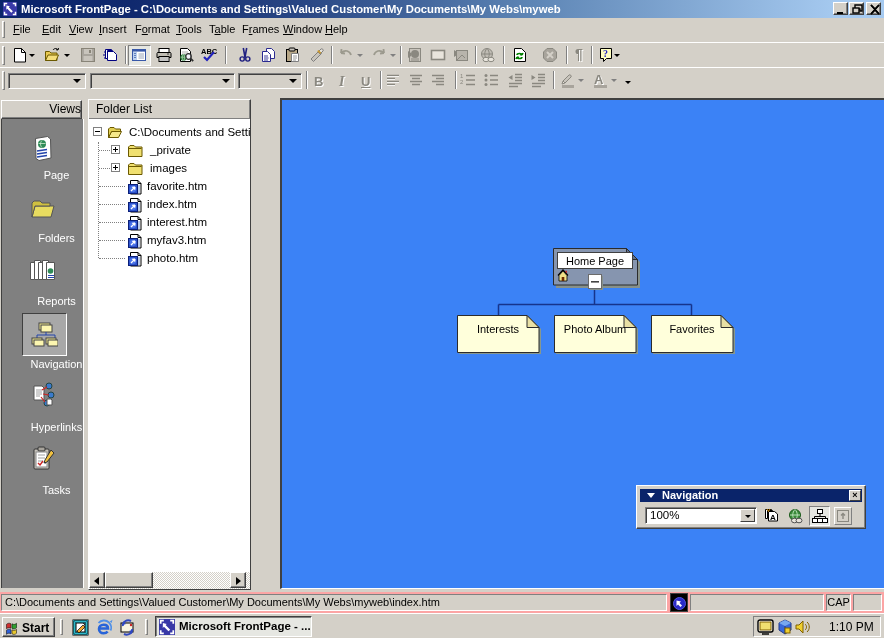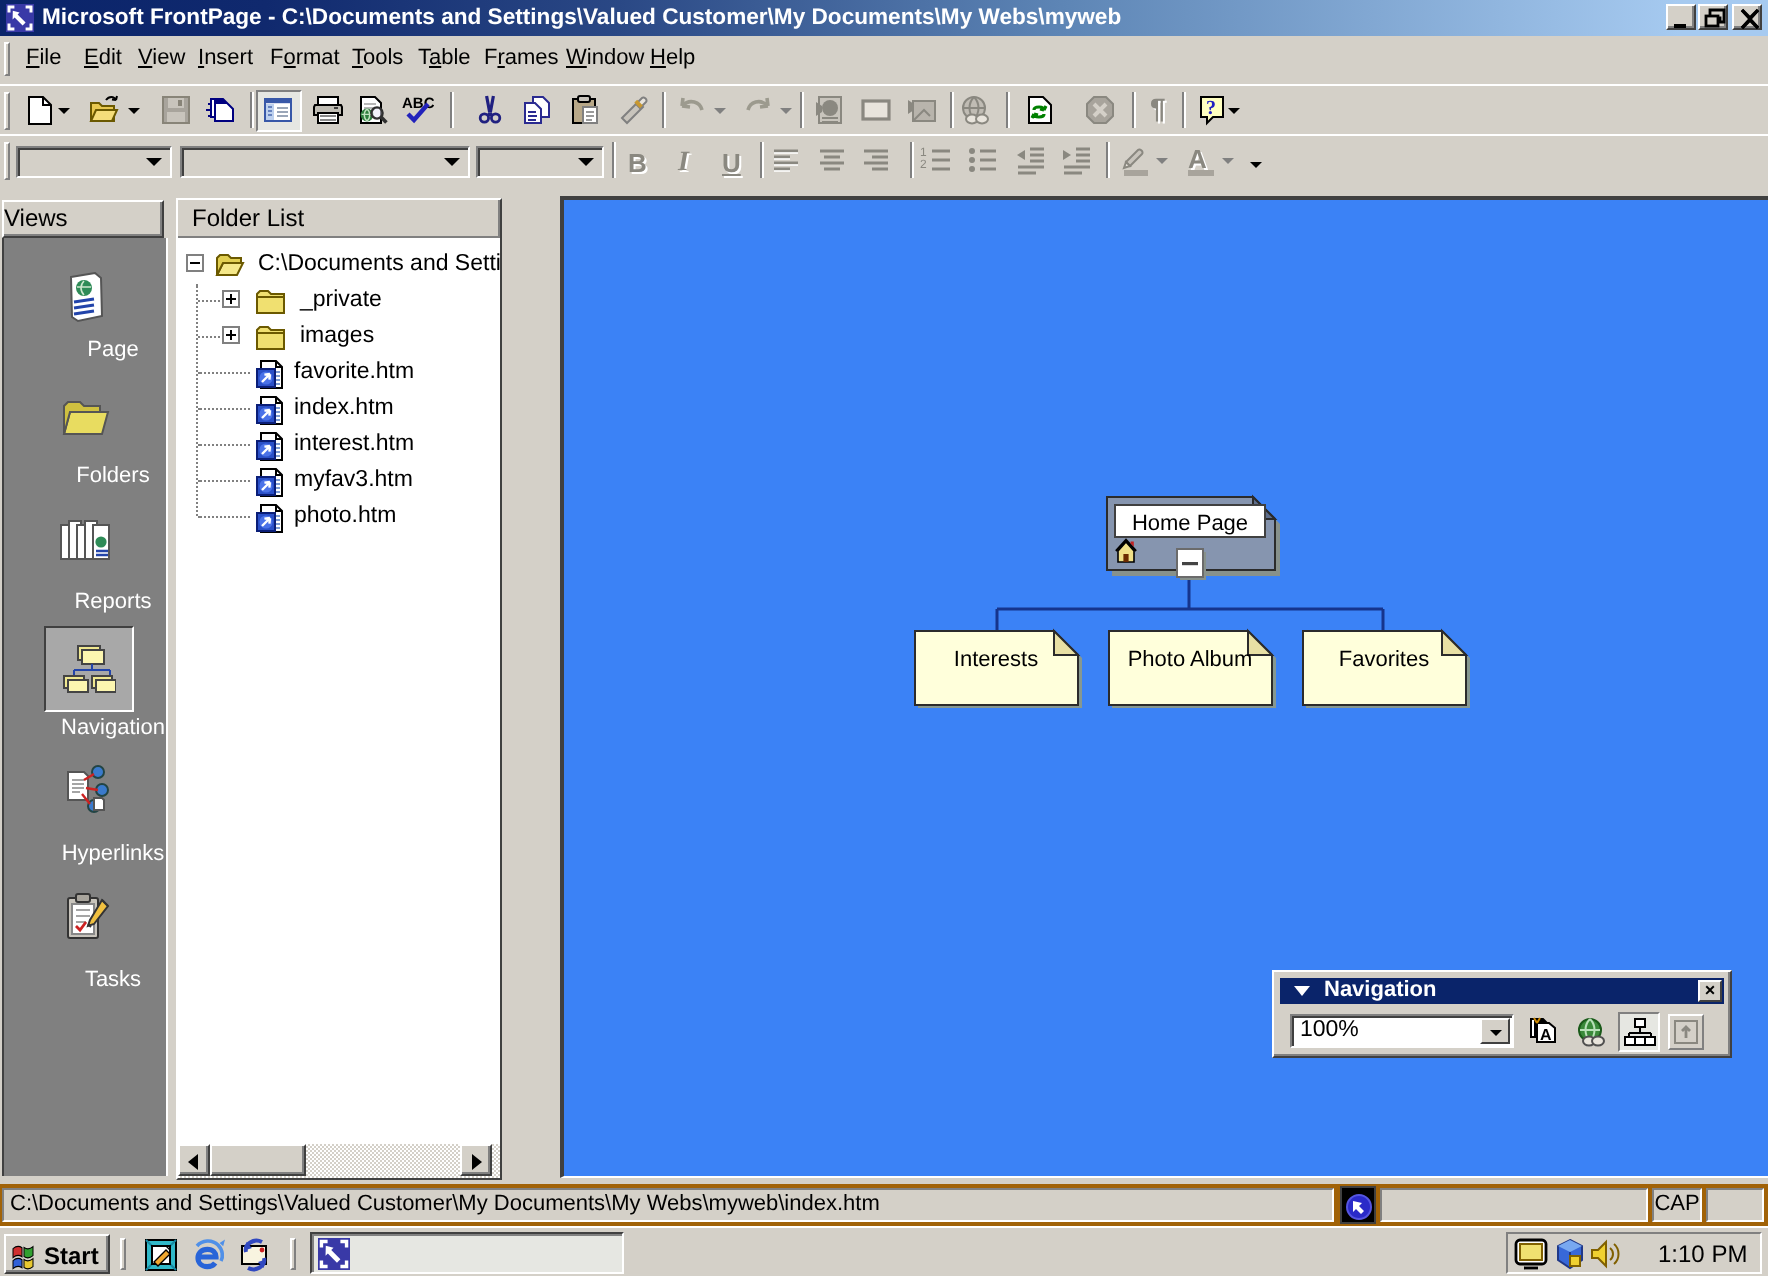--- a/index.html
+++ b/index.html
@@ -44,21 +44,21 @@
   box-shadow:inset 1px 1px 0 #404040; }
 .combo .ca { position:absolute; right:4px; top:5px; width:0; height:0;
   border-left:4px solid transparent; border-right:4px solid transparent; border-top:4px solid #000; }
 
 
 #main { position:absolute; left:0; top:92px; width:884px; height:500px; background:#D4D0C8; }
 
 #views { position:absolute; left:0; top:0; width:84px; height:497px; }
 #viewshdr { position:absolute; left:1px; top:8px; width:81px; height:19px; background:#D4D0C8;
   border:1px solid; border-color:#fff #404040 #404040 #fff; box-shadow:inset -1px -1px 0 #808080;
-  text-align:left; line-height:17px; font-size:12px; }
+  text-align:right; line-height:17px; font-size:12px; }
 #viewsbody { position:absolute; left:1px; top:27px; width:83px; height:469px; background:#808080;
   border-left:1px solid #404040; border-right:1px solid #fff; }
 .vlabel { position:absolute; left:0; width:81px; text-align:center; color:#fff; font-size:11px;padding-left:28px; }
 .vicon { position:absolute; }
 .vsel { position:absolute; background:#A8A8A8; border:1px solid; border-color:#404040 #fff #fff #404040; }
 
 #fpanel { position:absolute; left:88px; top:7px; width:163px; height:491px; background:#fff;
   border:1px solid; border-color:#fff #404040 #404040 #fff; }
 #fphdr { position:absolute; left:0px; top:0px; width:161px; height:19px; background:#D4D0C8;
   border-bottom:1px solid #808080; box-shadow:inset -1px 0 0 #808080;
@@ -77,21 +77,21 @@
   background:#3b82f6; border-top:2px solid #404040; border-left:2px solid #404040;
   border-right:1px solid #fff; border-bottom:1px solid #fff;margin-left:27px; }
 
 
 #navtb { position:absolute; left:354px; top:385px; width:230px; height:44px; background:#D4D0C8;
   border:1px solid; border-color:#fff #404040 #404040 #fff; box-shadow:inset -1px -1px 0 #808080, inset 1px 1px 0 #D4D0C8; }
 #navtbtitle { position:absolute; left:3px; top:3px; width:222px; height:13px; background:#0A246A; color:#fff;
   font-weight:bold; font-size:11px; line-height:13px; padding-left:22px; }
 
 
-#statusbar { position:absolute; left:0; top:592px; width:884px; height:21px; background:#a16207; }
+#statusbar { position:absolute; left:0; top:592px; width:884px; height:21px; background:#fca5a5; }
 .spanel { position:absolute; top:2px; height:17px; background:#D4D0C8;
   border:1px solid; border-color:#808080 #fff #fff #808080; font-size:11px; line-height:15px; }
 
 
 #taskbar { position:absolute; left:0; top:613px; width:884px; height:25px; background:#D4D0C8;
   border-top:1px solid #fff; }
 #startbtn { position:absolute; left:2px; top:3px; width:53px; height:20px; background:#D4D0C8;
   border:1px solid; border-color:#fff #404040 #404040 #fff; box-shadow:inset -1px -1px 0 #808080;
   font-weight:bold; font-size:12px; }
 #taskbtn { position:absolute; left:155px; top:2px; width:157px; height:21px; background:#E6E7E2;
@@ -602,20 +602,21 @@
       <path d="M12 2c-4-2-9 1-8 5 M5 15c4 2 9-1 8-5" stroke="#3048C0" stroke-width="2" fill="none"></path>
       <path d="M4 2l0 4 3-1z M13 15l0-4-3 1z" fill="#3048C0"></path>
     </svg>
   <div class="grip" style="left:145px;top:5px;height:16px"></div>
   <div id="taskbtn">
     <svg style="position:absolute;left:3px;top:2px" width="16" height="16" viewBox="0 0 14 14">
         <rect x="0" y="0" width="14" height="14" fill="#3939A7"></rect>
         <path d="M1.5 4.2V1.5h2.7 M9.8 1.5h2.7v2.7 M12.5 9.8v2.7H9.8 M4.2 12.5H1.5V9.8" stroke="#fff" stroke-width="1.5" fill="none"></path>
         <path d="M3.4 3.4l3.4.9-1 1 4 4-1.5 1.5-4-4-1 1z" fill="#fff"></path>
       </svg>
+    <span style="position:absolute;left:23px">Microsoft FrontPage - ...</span>
   </div>
   <div id="tray">
     <svg style="position:absolute;left:3px;top:2px" width="17" height="16" viewBox="0 0 17 16">
         <rect x="1" y="1" width="15" height="12" rx="2" fill="#fff" stroke="#000" stroke-width="1.4"></rect>
         <rect x="3" y="3" width="11" height="8" fill="#F0E070" stroke="#806000"></rect>
         <path d="M5 15h7" stroke="#000" stroke-width="1.4"></path>
       </svg>
     <svg style="position:absolute;left:23px;top:2px" width="16" height="16" viewBox="0 0 16 16">
         <path d="M8 1l6 3v7l-6 4-6-4V4z" fill="#3868D8" stroke="#203888"></path>
         <path d="M8 1l6 3-6 3-6-3z" fill="#78A8F0"></path>

